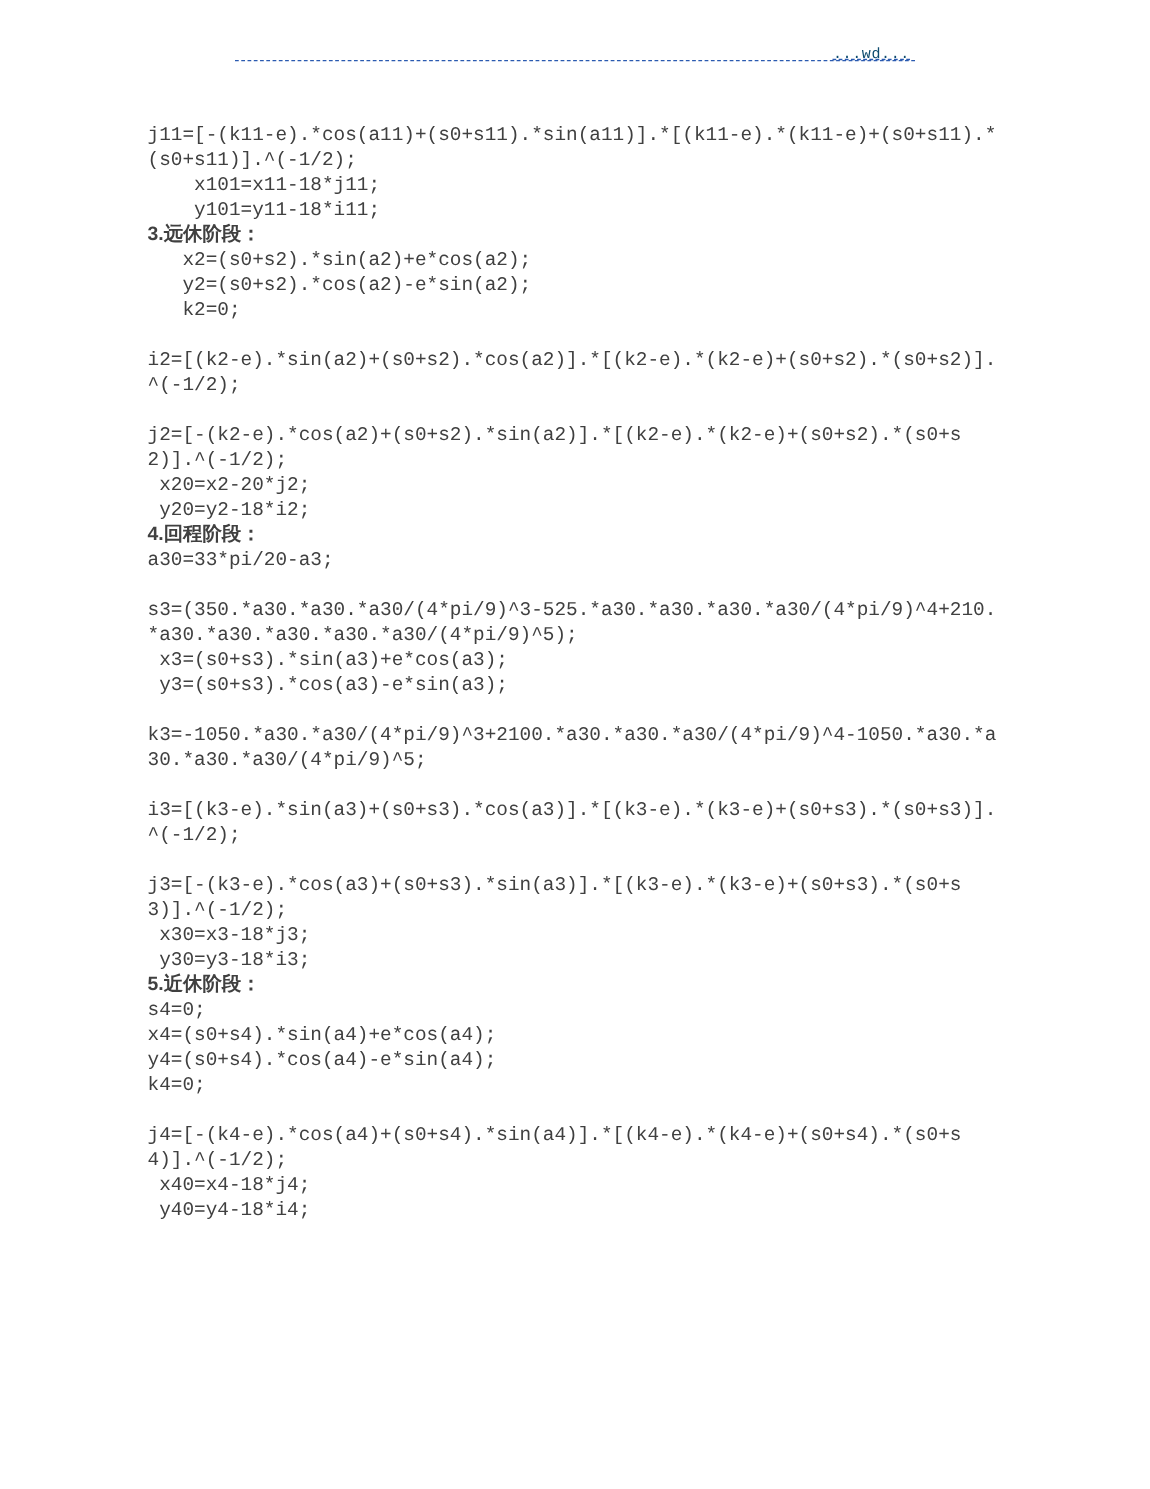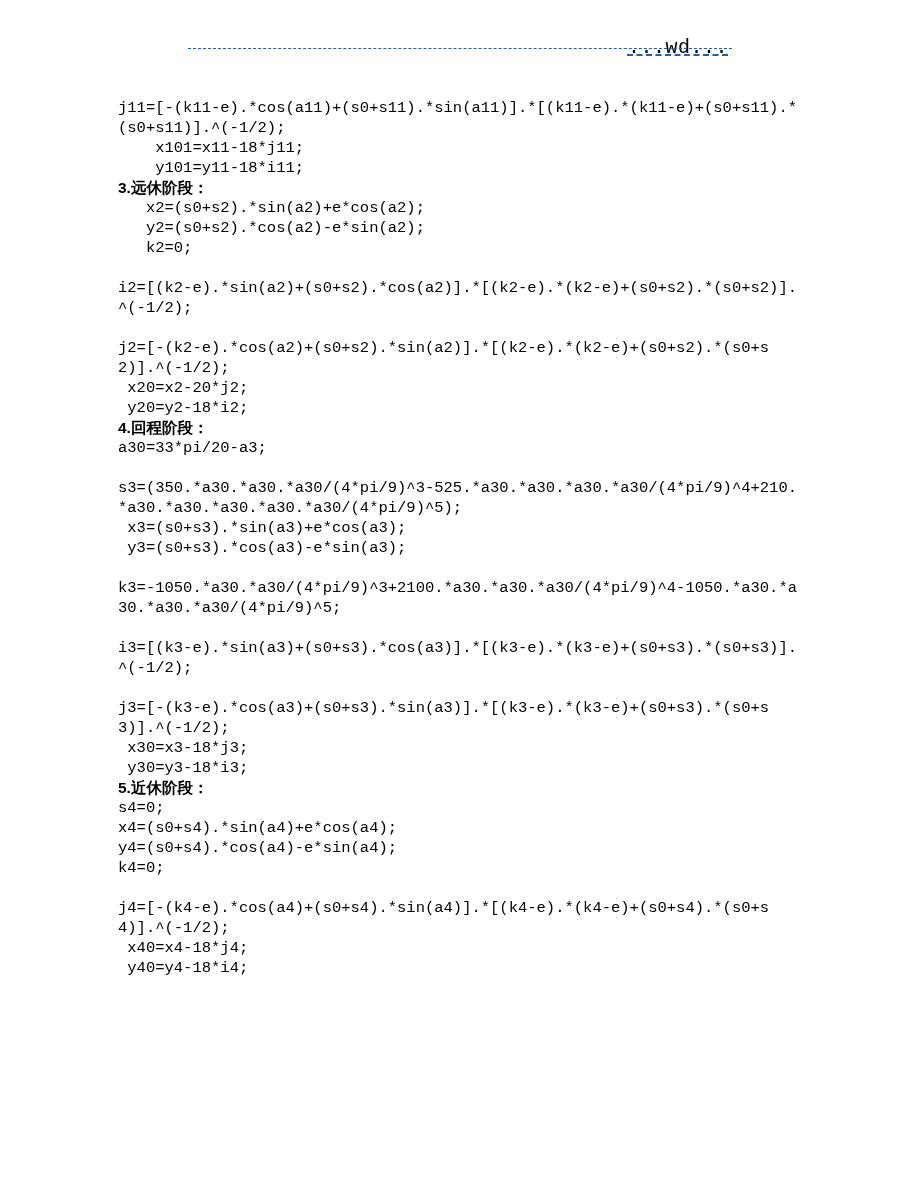--- a/index.html
+++ b/index.html
@@ -19,34 +19,34 @@
     position: absolute;
     top: 48px;
     left: 188px;
     right: 188px;
     border-top: 1px dashed #2a5ab0;
   }
   .header-label {
     position: absolute;
     top: 36px;
     right: 192px;
-    color: #000000;
-    font-size: 20px;
+    color: #0c4a6e;
+    font-size: 12px;
     font-family: "Courier New", monospace;
     letter-spacing: 0.5px;
     text-decoration: underline dashed #2a5ab0;
   }
   .content {
     position: absolute;
     top: 98px;
     left: 118px;
     right: 118px;
     font-size: 15.5px;
     line-height: 20px;
-    color: #000000;
+    color: #404040;
   }
   .code {
     font-family: "Courier New", monospace;
     white-space: pre-wrap;
     word-break: break-all;
   }
   .heading {
     font-family: "SimSun", "Microsoft YaHei", sans-serif;
     font-weight: bold;
     white-space: pre-wrap;

